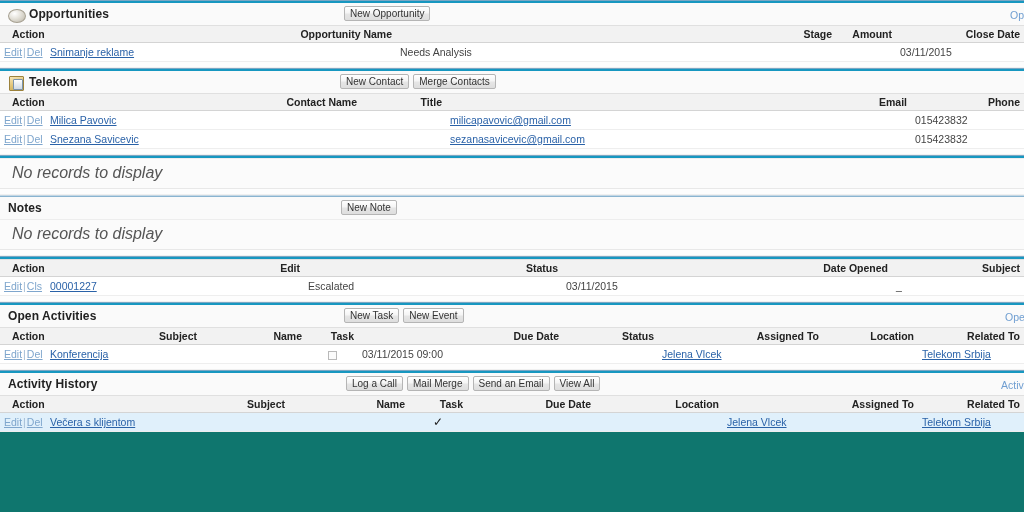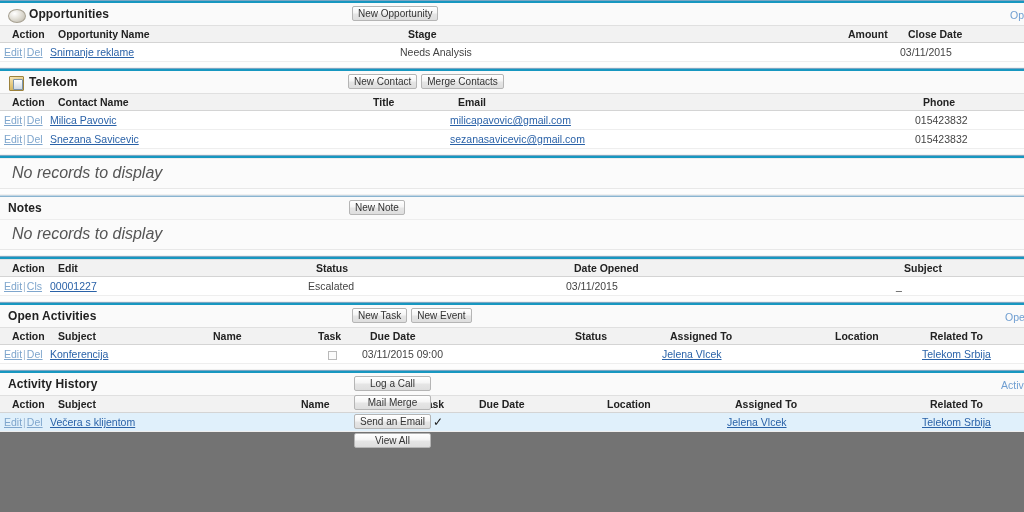--- a/index.html
+++ b/index.html
@@ -5,21 +5,21 @@
   * { box-sizing: border-box; }
   html, body {
     margin: 0; padding: 0;
     width: 1024px; height: 512px;
     background: #ffffff;
     font-family: "Liberation Sans", sans-serif;
     font-size: 11px;
     color: #333333;
     overflow: hidden;
   }
-  .page { width: 1024px; height: 512px; position: relative; background:#737373; }
+  .page { width: 1024px; height: 512px; position: relative; background:#0f766e; }
 
   
   .block { width: 1024px; background: #fff; }
   .block-rule {
     height: 3px;
     background: #1797c0;
     border-top: 1px solid #7ba7c4;
     width: 1024px;
   }
   .block-rule.thin {
@@ -106,24 +106,23 @@
     letter-spacing: 0.1px;
     white-space: nowrap;
   }
 
   .head-buttons {
     position: absolute;
     left: 344px;
     top: 3px;
     display: flex;
     gap: 4px;
-    margin-left: 8px;
   }
   .head-buttons.at-340 { left: 340px; }
-  .head-buttons.at-346 { left: 346px; flex-direction: column; }
+  .head-buttons.at-346 { left: 346px; }
   .head-buttons.at-341 { left: 341px; }
 
   .btn {
     font-family: "Liberation Sans", sans-serif;
     font-size: 10px;
     color: #333;
     background: linear-gradient(180deg, #ffffff 0%, #f4f4f4 48%, #e6e6e6 52%, #dedede 100%);
     border: 1px solid #b5b5b5;
     border-radius: 2px;
     padding: 1px 5px 2px 5px;
@@ -152,21 +151,21 @@
     border-collapse: collapse;
     table-layout: fixed;
   }
   table.rl th {
     background: #f2f2f2;
     border-top: 1px solid #e0e0e0;
     border-bottom: 1px solid #d4d4d4;
     font-size: 10.5px;
     font-weight: bold;
     color: #222;
-    text-align: left;
+    text-align: right;
     padding: 2px 4px 2px 12px;
     height: 15px;
     white-space: nowrap;
   }
   table.rl td {
     font-size: 10.5px;
     color: #444;
     padding: 3px 4px 3px 4px;
     height: 18px;
     border-bottom: 1px solid #eeeeee;

